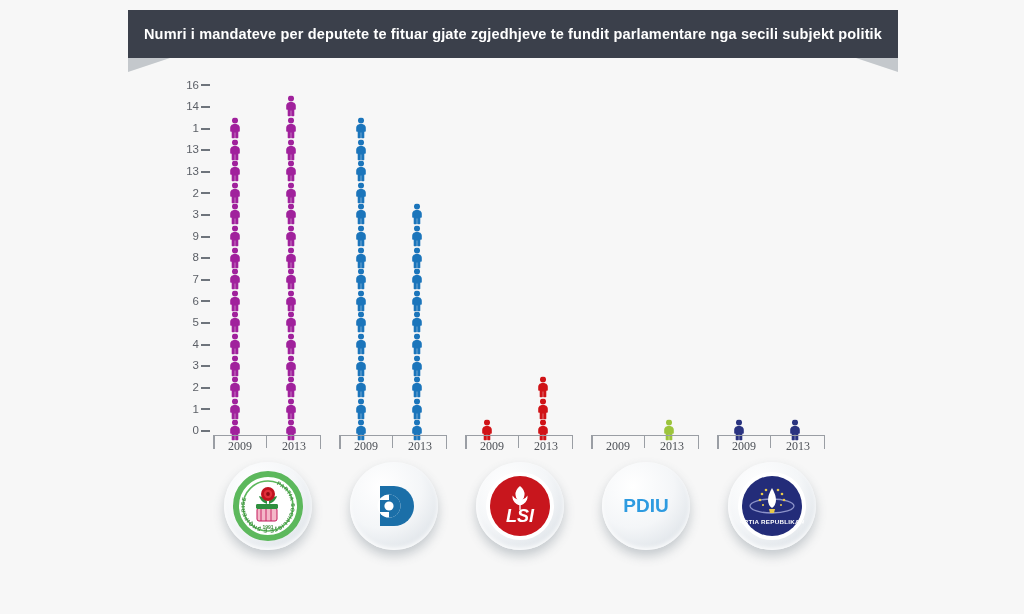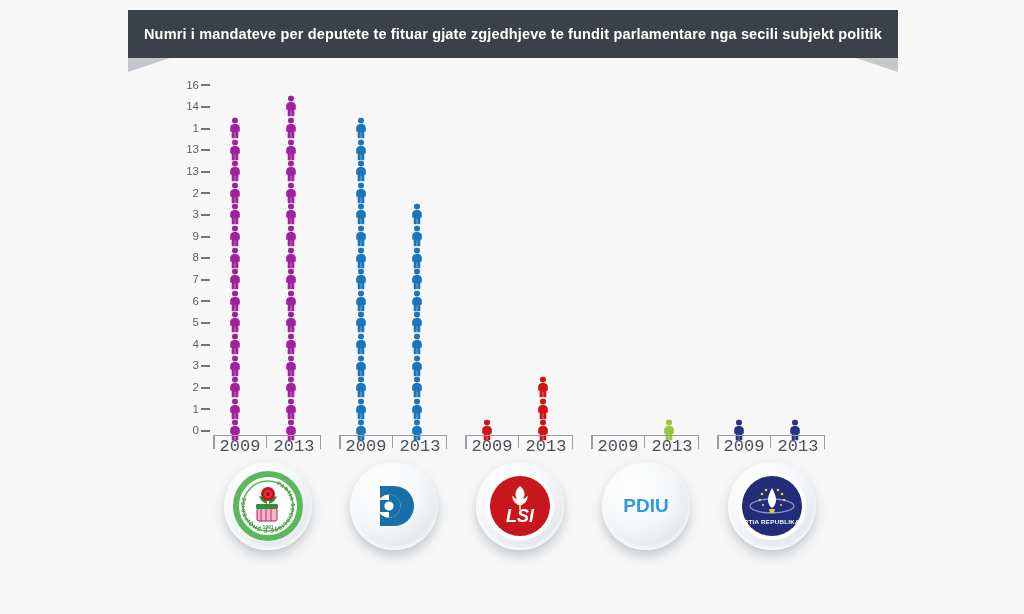--- a/index.html
+++ b/index.html
@@ -161,24 +161,24 @@
     background: #9a9ea4;
   }
   .year-bracket::before { left: 0; }
   .year-bracket::after  { right: 0; }
   .year-cell {
     flex: 1 1 50%;
     position: relative;
     display: flex;
     align-items: center;
     justify-content: center;
-    font-size: 17px;
+    font-size: 12px;
     color: #4d5157;
     padding-top: 2px;
-    font-family: Liberation Mono, monospace;
+    font-family: Liberation Serif, serif;
   }
   .year-cell.first::after {
     content: "";
     position: absolute;
     right: 0; top: -1px;
     width: 1.5px; height: 13px;
     background: #9a9ea4;
   }
 
   

